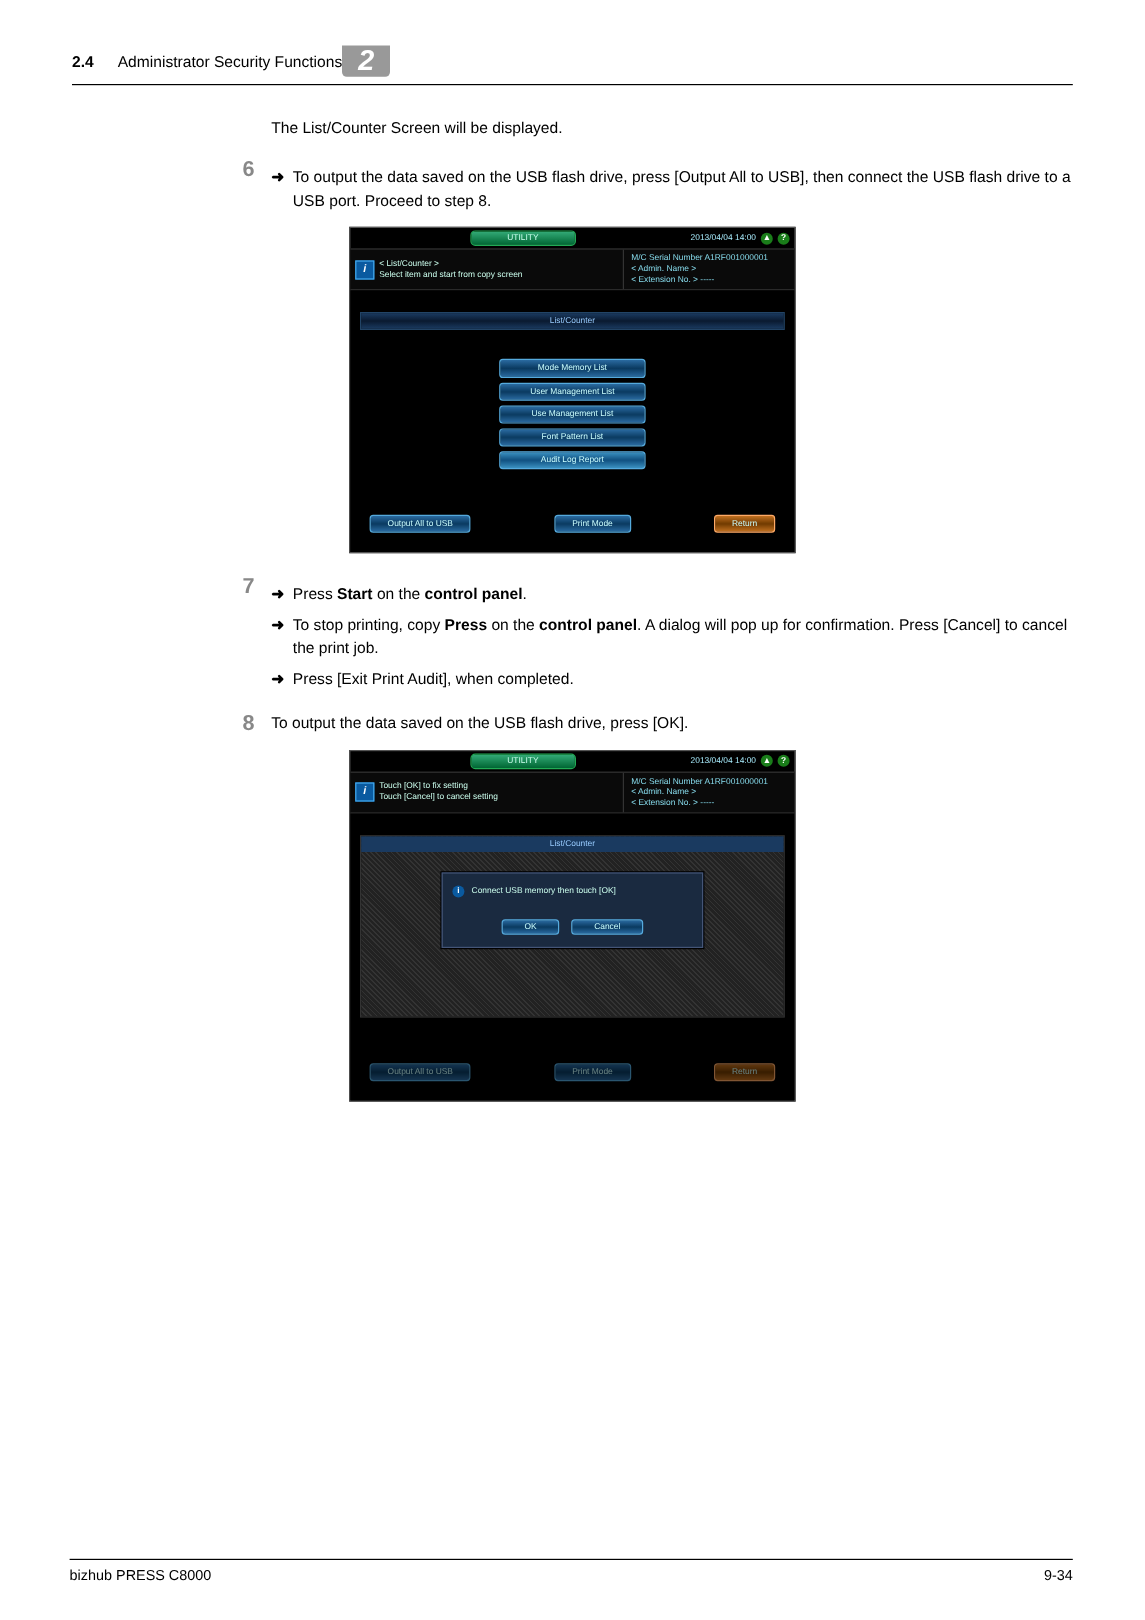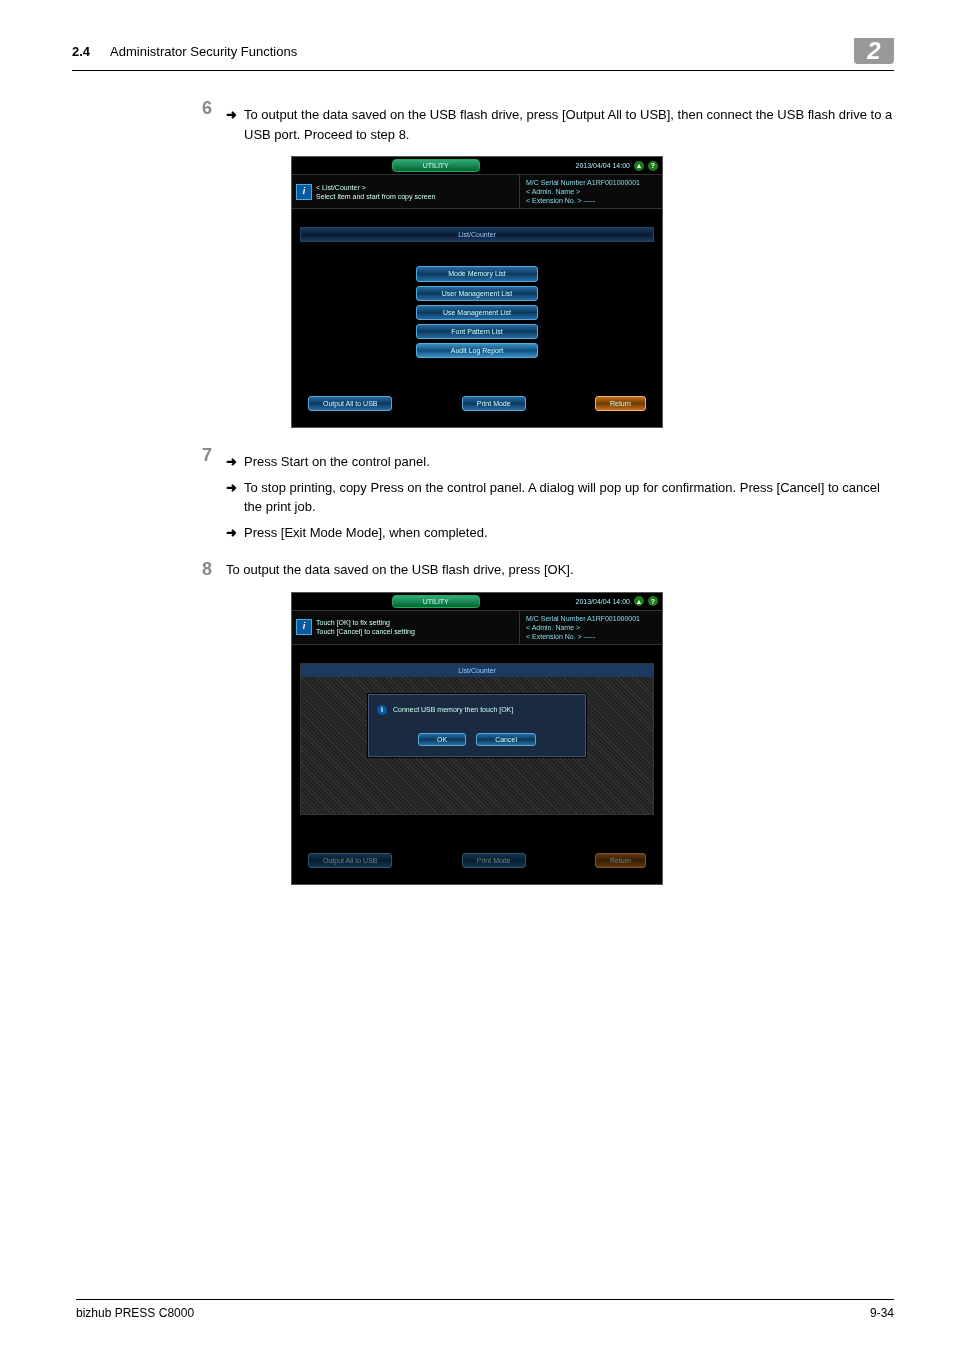--- a/index.html
+++ b/index.html
@@ -13,25 +13,24 @@
   }
   .page {
     padding: 38px 60px 30px 60px;
     box-sizing: border-box;
     min-height: 1350px;
     position: relative;
   }
   .header-row {
     display: flex;
     align-items: center;
-    justify-content: space-between;
+    justify-content: flex-start;
     border-bottom: 1px solid #000;
     padding-bottom: 6px;
     margin-bottom: 28px;
-    margin-left: 12px;
   }
   .section-num {
     font-weight: bold;
     margin-right: 20px;
   }
   .section-title {
     font-weight: normal;
   }
   .header-left { display: flex; align-items: baseline; }
   .chapter-badge {
@@ -72,21 +71,21 @@
   .sub-bullet {
     display: flex;
     margin-top: 6px;
   }
   .sub-arrow {
     width: 18px;
     flex-shrink: 0;
     font-weight: bold;
   }
   .sub-text { flex: 1; }
-  b { font-weight: normal; }
+  b { font-weight: bold; }
 
   
   .mfp-panel {
     width: 370px;
     margin: 12px auto 0 auto;
     background: #000;
     border: 1px solid #555;
     color: #ddd;
     font-size: 7px;
     line-height: 1.3;
@@ -223,21 +222,21 @@
   .mfp-dialog-btn {
     background: linear-gradient(#2a6aa0, #0a3a60, #2a6aa0);
     border:1px solid #5ad; border-radius:3px;
     padding: 1px 18px; color:#cff;
   }
   .dimmed .mfp-foot-btn { opacity: 0.5; }
 
   .page-footer {
     position: absolute;
     bottom: 30px;
-    left: 76px;
+    left: 58px;
     right: 60px;
     border-top: 1px solid #000;
     padding-top: 6px;
     display: flex;
     justify-content: space-between;
     font-size: 12px;
   }
 </style>
 </head>
 <body>
@@ -246,20 +245,21 @@
 
   <div class="header-row">
     <div class="header-left">
       <span class="section-num">2.4</span>
       <span class="section-title">Administrator Security Functions</span>
     </div>
     <div class="chapter-badge">2</div>
   </div>
 
   <div class="body-indent">
+    <p>The List/Counter Screen will be displayed.</p>
 
     <div class="step-row">
       <div class="step-num">6</div>
       <div class="step-body">
         <div class="sub-bullet">
           <div class="sub-arrow">➜</div>
           <div class="sub-text">To output the data saved on the USB flash drive, press [Output All to USB], then connect the USB flash drive to a USB port. Proceed to step 8.</div>
         </div>
       </div>
     </div>
@@ -311,21 +311,21 @@
         <div class="sub-bullet">
           <div class="sub-arrow">➜</div>
           <div class="sub-text"><span>Press </span><b>Start</b><span> on the </span><b>control panel</b><span>.</span></div>
         </div>
         <div class="sub-bullet">
           <div class="sub-arrow">➜</div>
           <div class="sub-text"><span>To stop printing, copy </span><b>Press</b><span> on the </span><b>control panel</b><span>. A dialog will pop up for confirmation. Press [Cancel] to cancel the print job.</span></div>
         </div>
         <div class="sub-bullet">
           <div class="sub-arrow">➜</div>
-          <div class="sub-text">Press [Exit Mode Mode], when completed.</div>
+          <div class="sub-text">Press [Exit Print Audit], when completed.</div>
         </div>
       </div>
     </div>
 
     <div class="step-row">
       <div class="step-num">8</div>
       <div class="step-body">
         <div>To output the data saved on the USB flash drive, press [OK].</div>
       </div>
     </div>

